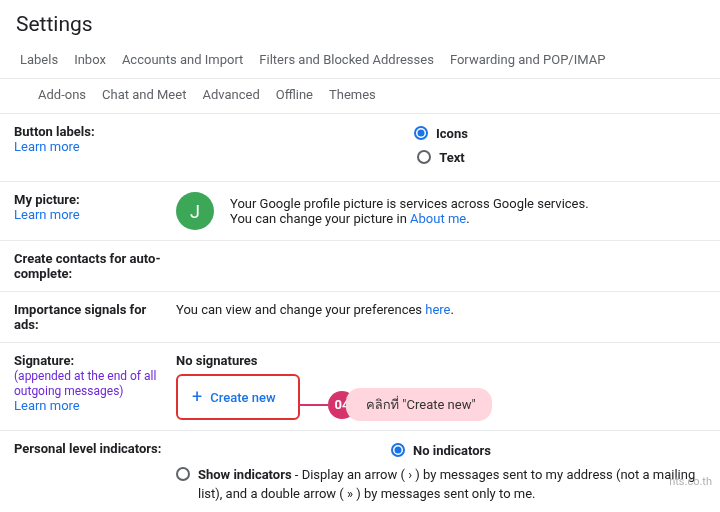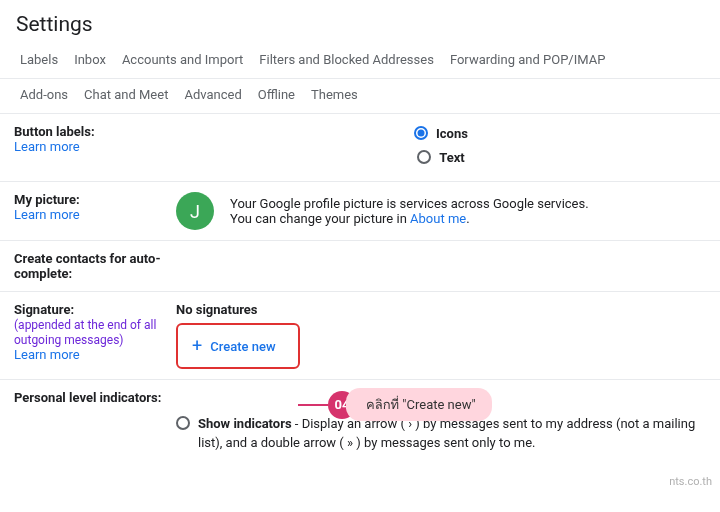--- a/index.html
+++ b/index.html
@@ -33,21 +33,21 @@
     border-bottom: 2px solid transparent;
     margin-bottom: -1px;
   }
   .tab.active {
     color: #1a73e8;
     font-weight: 500;
     border-bottom-color: #1a73e8;
   }
   .tabs-row2 {
     display: flex;
-    padding: 0 12px;
+    padding: 0 30px;
     border-bottom: 1px solid #e8eaed;
     text-align: center;
   }
   .content {
     padding: 0 0 0 0;
   }
   .row {
     display: flex;
     border-bottom: 1px solid #e8eaed;
     padding: 10px 14px;
@@ -226,20 +226,28 @@
   </div>
 
   <div class="row">
     <div class="label-col">
       <b>Create contacts for auto-complete:</b>
     </div>
     <div class="setting-col">
     </div>
   </div>
 
+  <div class="row">
+    <div class="label-col">
+      <b>Importance signals for ads:</b>
+    </div>
+    <div class="setting-col">
+      <span>You can view and change your preferences </span><span class="link">here</span><span>.</span>
+    </div>
+  </div>
 
   <div class="row">
     <div class="label-col">
       <b>Signature:</b><br>
       <span class="small">(appended at the end of all outgoing messages)</span><br>
       <span class="link">Learn more</span>
     </div>
     <div class="setting-col">
       <b>No signatures</b><br>
       <span class="sig-highlight">

